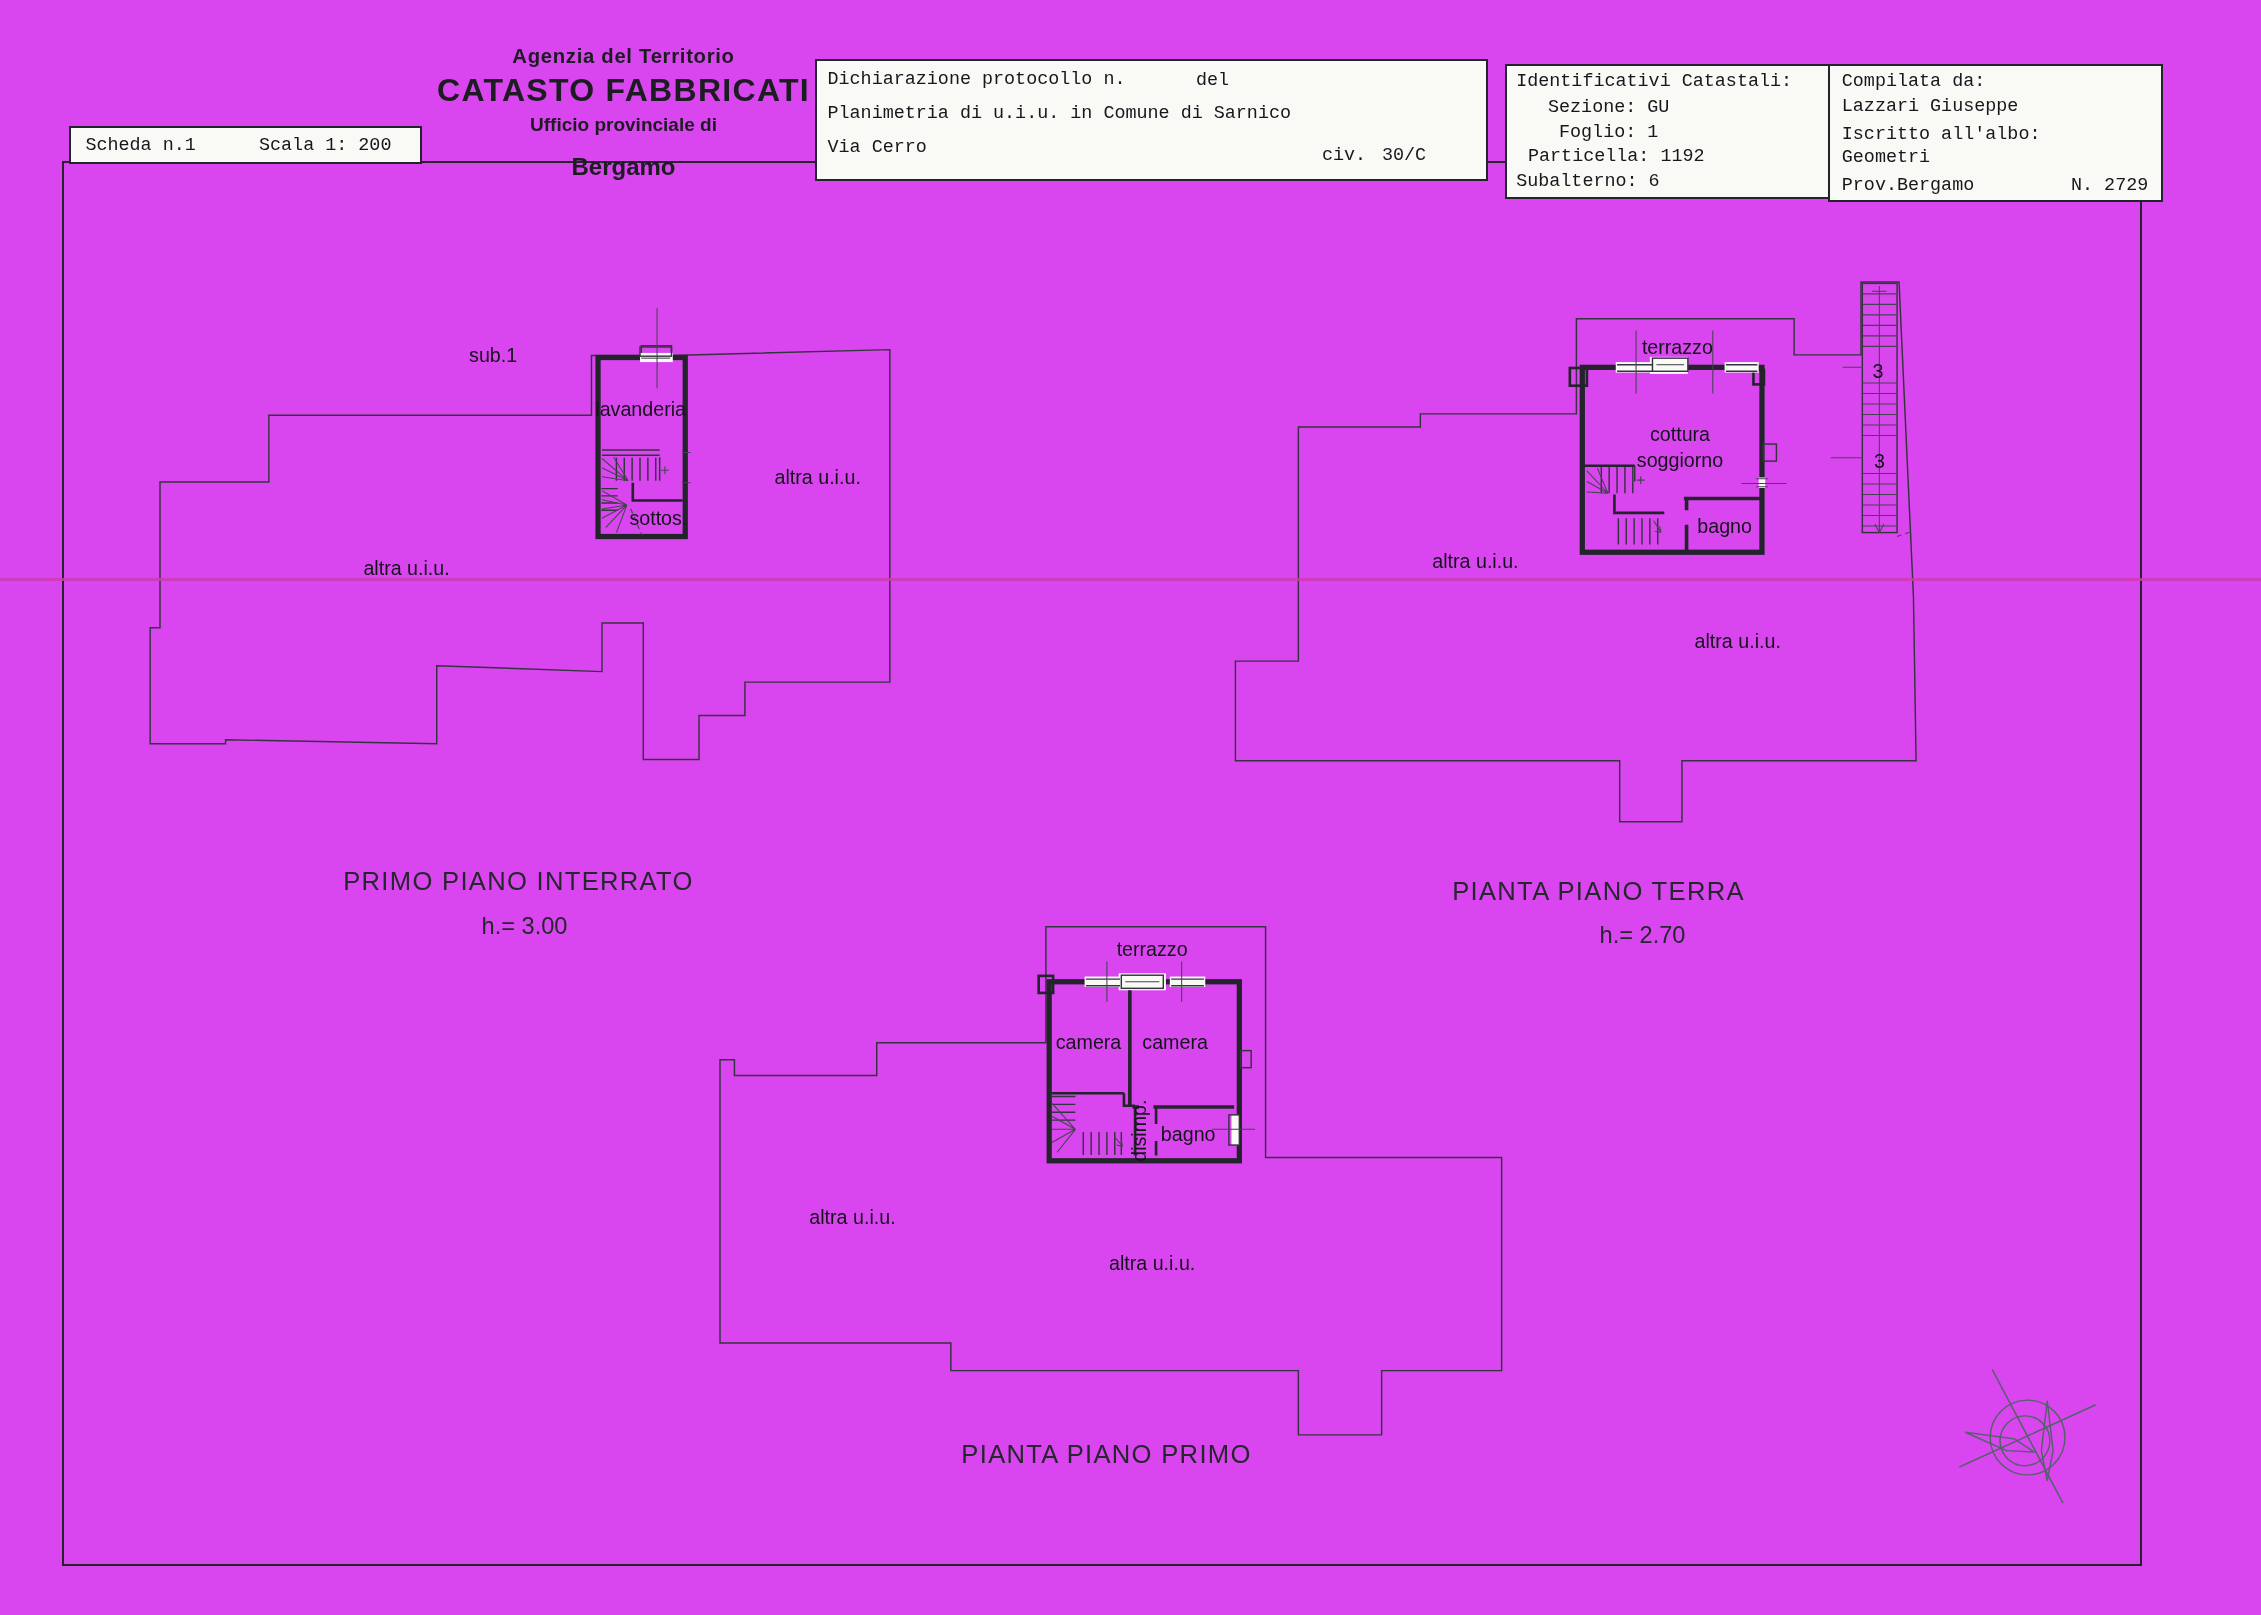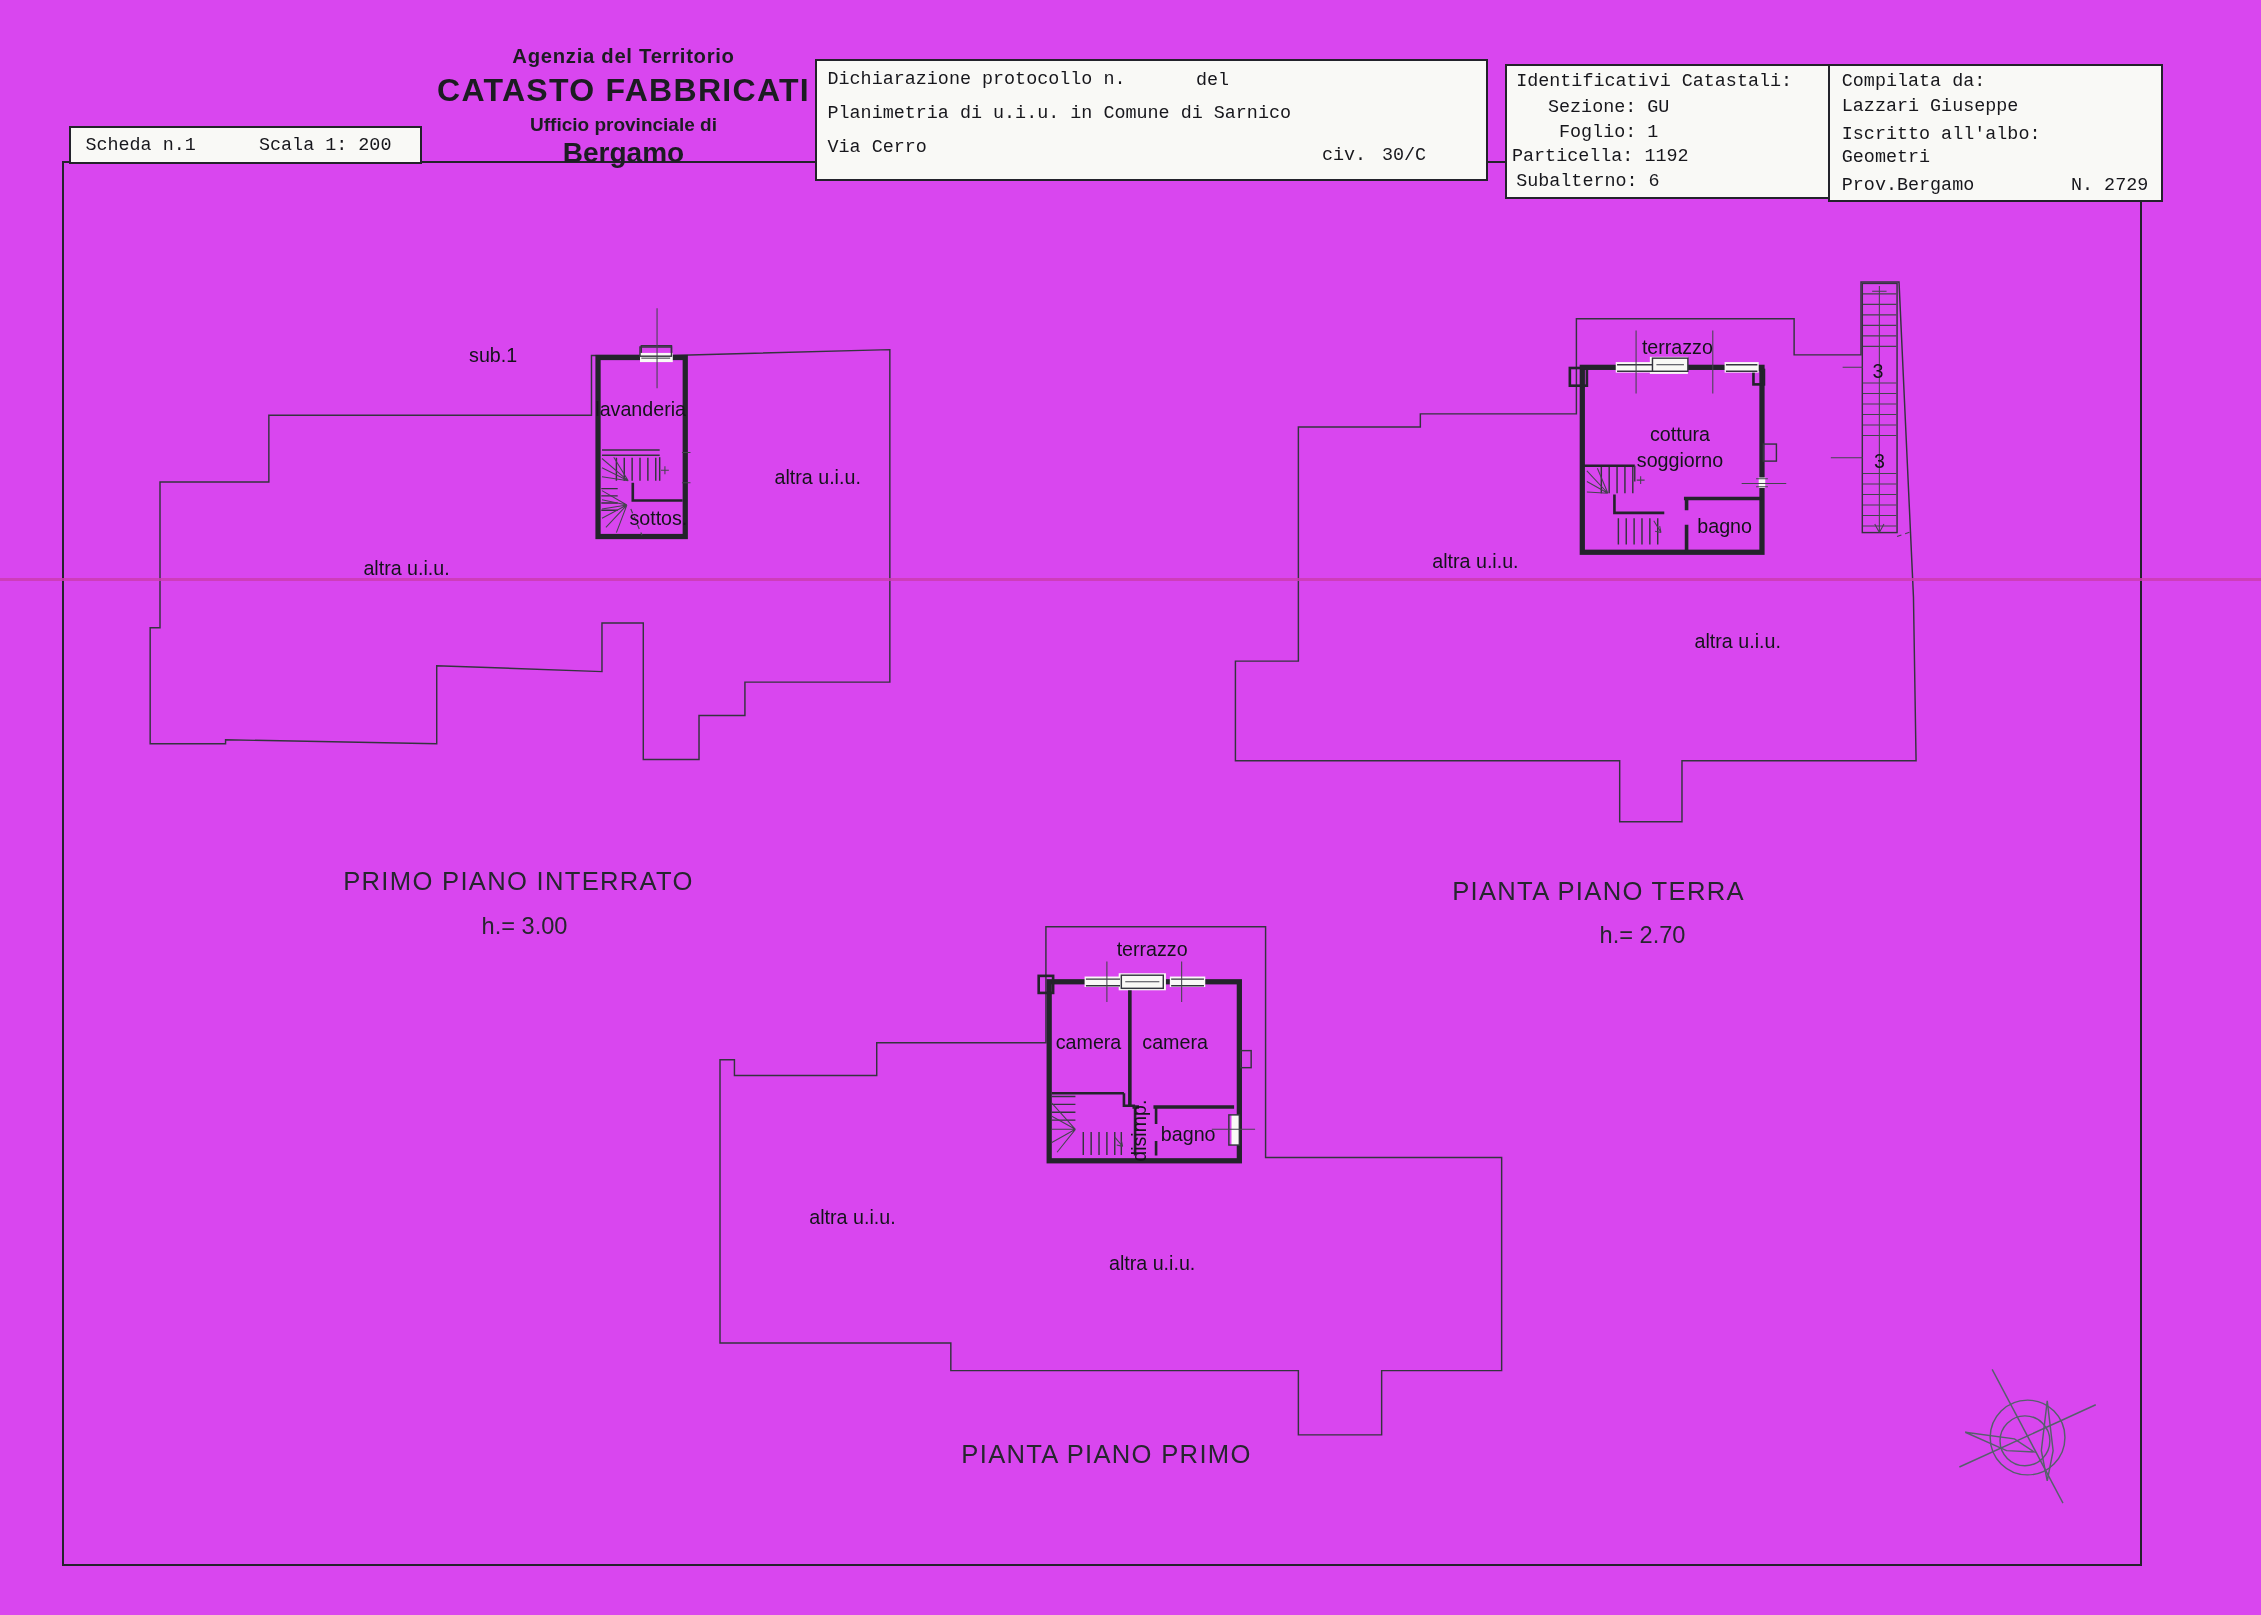--- a/index.html
+++ b/index.html
@@ -8,21 +8,21 @@
   
   #frame{position:absolute;left:62px;top:161px;width:2076px;height:1401px;
          border:2.6px solid #23232b;background:transparent;z-index:1;}
   
   #scanline{position:absolute;left:0;top:578px;width:2261px;height:2.6px;background:#cb3cb0;opacity:.85;z-index:6;}
   
   .hdr{position:absolute;left:420px;top:45px;width:407px;text-align:center;z-index:7;}
   .hdr .l1{font-size:20.3px;font-weight:600;letter-spacing:0.7px;}
   .hdr .l2{font-size:32px;font-weight:700;letter-spacing:1.3px;margin-top:3.9px;}
   .hdr .l3{font-size:19px;font-weight:600;margin-top:5.2px;}
-  .hdr .l4{font-size:28px;font-weight:600;margin-top:1px;}
+  .hdr .l4{font-size:24px;font-weight:600;margin-top:17px;}
   
   .box{position:absolute;background:#f9f9f6;border:2px solid #23232b;z-index:7;}
   .tw{position:absolute;font-family:"Liberation Mono","DejaVu Sans Mono",monospace;
       font-size:18.4px;color:#17171c;white-space:pre;}
   
   .ptitle{position:absolute;text-align:center;font-size:25.6px;letter-spacing:1.3px;color:#26262e;z-index:5;}
   .pheight{position:absolute;text-align:center;font-size:23.6px;color:#26262e;z-index:5;}
   
   #plans{position:absolute;left:0;top:0;z-index:3;}
   .thin{fill:none;stroke:#34343e;stroke-width:2.2px;}
@@ -61,21 +61,21 @@
     <span class="tw" style="left:10.5px;top:42px;">Planimetria di u.i.u. in Comune di Sarnico</span>
     <span class="tw" style="left:10.5px;top:76px;">Via Cerro</span>
     <span class="tw" style="left:505px;top:84px;">civ.</span>
     <span class="tw" style="left:565px;top:84px;">30/C</span>
   </div>
 
   <div class="box" style="left:1505px;top:64px;width:323px;height:131px;">
     <span class="tw" style="left:9.2px;top:5.2px;">Identificativi Catastali:</span>
     <span class="tw" style="left:41px;top:31px;">Sezione: GU</span>
     <span class="tw" style="left:52px;top:56px;">Foglio: 1</span>
-    <span class="tw" style="left:5px;top:80px;">Particella: 1192</span>
+    <span class="tw" style="left:21px;top:80px;">Particella: 1192</span>
     <span class="tw" style="left:9.2px;top:105px;">Subalterno: 6</span>
   </div>
 
   <div class="box" style="left:1828px;top:64px;width:331px;height:134px;">
     <span class="tw" style="left:11.8px;top:5.2px;">Compilata da:</span>
     <span class="tw" style="left:11.8px;top:29.5px;">Lazzari Giuseppe</span>
     <span class="tw" style="left:11.8px;top:58px;">Iscritto all'albo:</span>
     <span class="tw" style="left:11.8px;top:81px;">Geometri</span>
     <span class="tw" style="left:11.8px;top:109px;">Prov.Bergamo</span>
     <span class="tw" style="left:241px;top:109px;">N. 2729</span>

